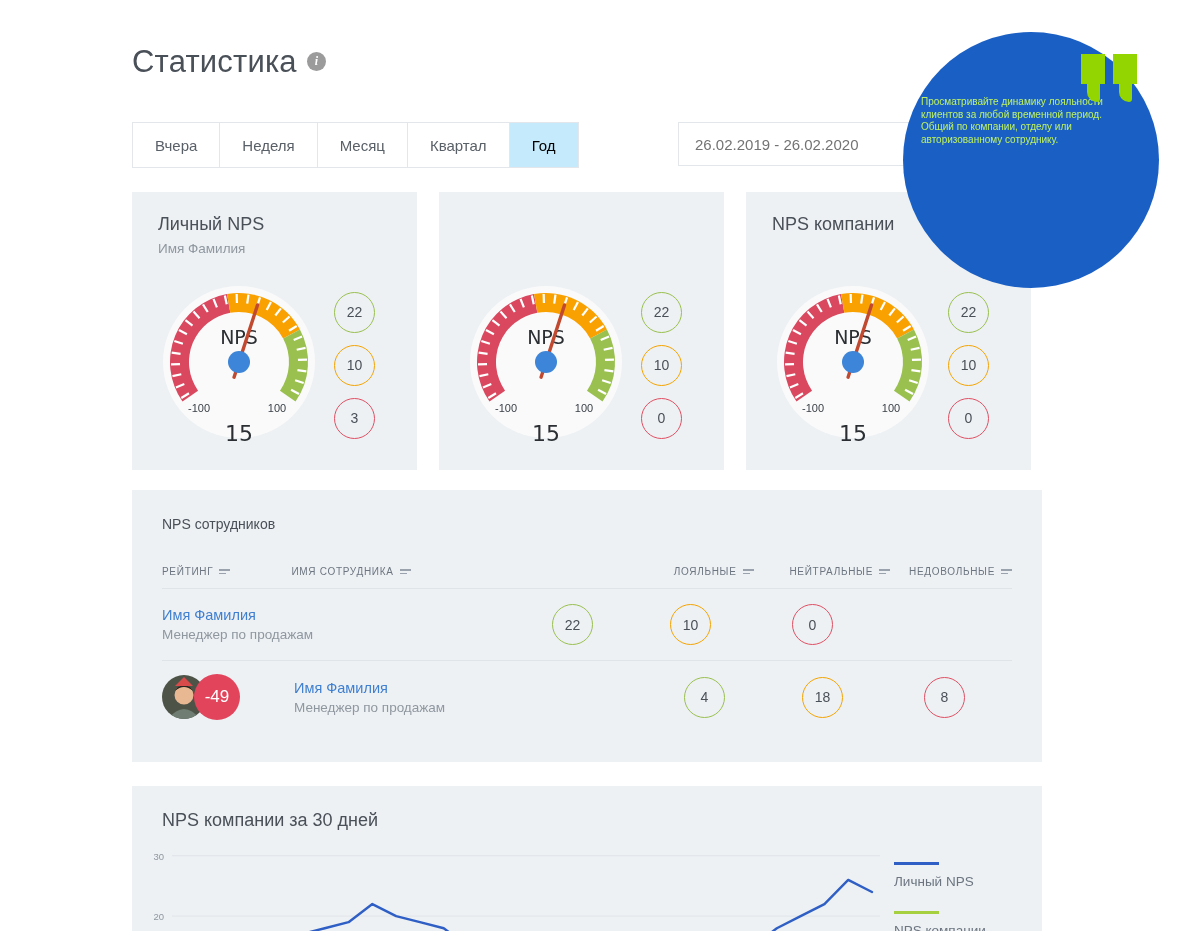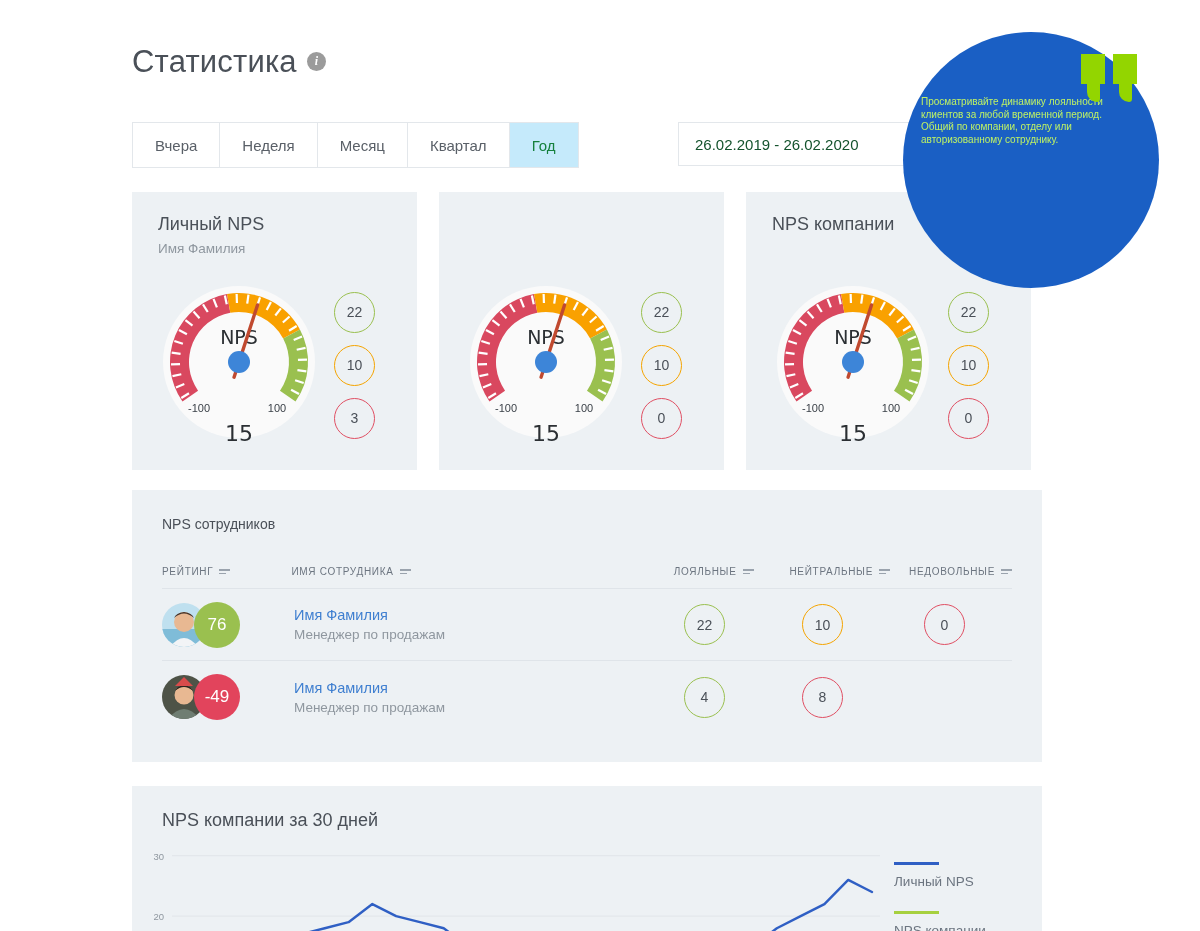--- a/index.html
+++ b/index.html
@@ -24,26 +24,26 @@
   }
 
   
   .period-bar { position:absolute; left:132px; top:122px; display:flex; border:1px solid #e3e7eb; background:#fff; }
   .period-tab {
     padding:0 22px; height:44px; display:flex; align-items:center; justify-content:center;
     font-size:15px; color:#5a6068; border-right:1px solid #e3e7eb; white-space:nowrap;
     cursor:pointer; background:#fff;
   }
   .period-tab:last-child { border-right:none; }
-  .period-tab.active { background:#c5eafb; color:#15803d; }
+  .period-tab.active { background:#c5eafb; color:#000000; }
 
   .daterange {
     position:absolute; left:678px; top:122px; width:262px; height:44px;
     border:1px solid #e3e7eb; background:#fff; display:flex; align-items:center;
-    padding-left:16px; font-size:15px; color:#14532d; cursor:pointer;
+    padding-left:16px; font-size:15px; color:#737373; cursor:pointer;
   }
 
   
   .gauge-cards { position:absolute; left:132px; top:192px; display:flex; gap:22px; }
   .gcard { width:285px; height:278px; background:#edf1f4; padding:22px 22px 0 26px; position:relative; }
   .gcard .ghead { display:flex; justify-content:space-between; align-items:flex-start; }
   .gcard .gtitle { font-size:18px; color:#4a5058; font-weight:400; line-height:1.2; }
   .gcard .gsub { font-size:13.5px; color:#8f979f; margin-top:5px; }
   .people-icon { display:flex; align-items:center; gap:5px; cursor:pointer; padding-top:4px; }
   .caret-down { width:0;height:0;border-left:5px solid transparent;border-right:5px solid transparent;border-top:6px solid #6c7580; }
@@ -333,30 +333,20 @@
       <div class="th col-angry">
         <span>НЕДОВОЛЬНЫЕ</span>
         <span class="sort-ic">
           <i></i>
           <i></i>
         </span>
       </div>
     </div>
   <div id="emp-body">
       <div class="emp-row">
-        <div class="rating-cell">
-          <div class="avatar"><svg viewBox="0 0 44 44" width="44" height="44">
-              <rect x="0" y="0" width="44" height="44" fill="#bfe0ef"></rect>
-              <rect x="0" y="26" width="44" height="18" fill="#7fbcd8"></rect>
-              <path d="M8 44 Q22 26 36 44 Z" fill="#f2f4f6"></path>
-              <circle cx="22" cy="19" r="10" fill="#e8b892"></circle>
-              <path d="M12 15 Q22 6 32 15 Q30 10 22 9 Q14 10 12 15 Z" fill="#46342a"></path>
-            </svg></div>
-          <div class="score-badge good">76</div>
-        </div>
         <div class="name-cell">
           <div class="emp-name">Имя Фамилия</div>
           <div class="emp-role">Менеджер по продажам</div>
         </div>
         <div class="num-cell c-loyal">
           <div class="stat-circle sc-green">22</div>
         </div>
         <div class="num-cell c-neutral">
           <div class="stat-circle sc-orange">10</div>
         </div>
@@ -375,20 +365,23 @@
             </svg></div>
           <div class="score-badge bad">-49</div>
         </div>
         <div class="name-cell">
           <div class="emp-name">Имя Фамилия</div>
           <div class="emp-role">Менеджер по продажам</div>
         </div>
         <div class="num-cell c-loyal">
           <div class="stat-circle sc-green">4</div>
         </div>
+        <div class="num-cell c-neutral">
+          <div class="stat-circle sc-orange">18</div>
+        </div>
         <div class="num-cell ">
           <div class="stat-circle sc-red">8</div>
         </div>
       </div>
     </div>
 </div>
 
 <div class="chart-card">
   <div class="chart-title">NPS компании за 30 дней</div>
 </div>

